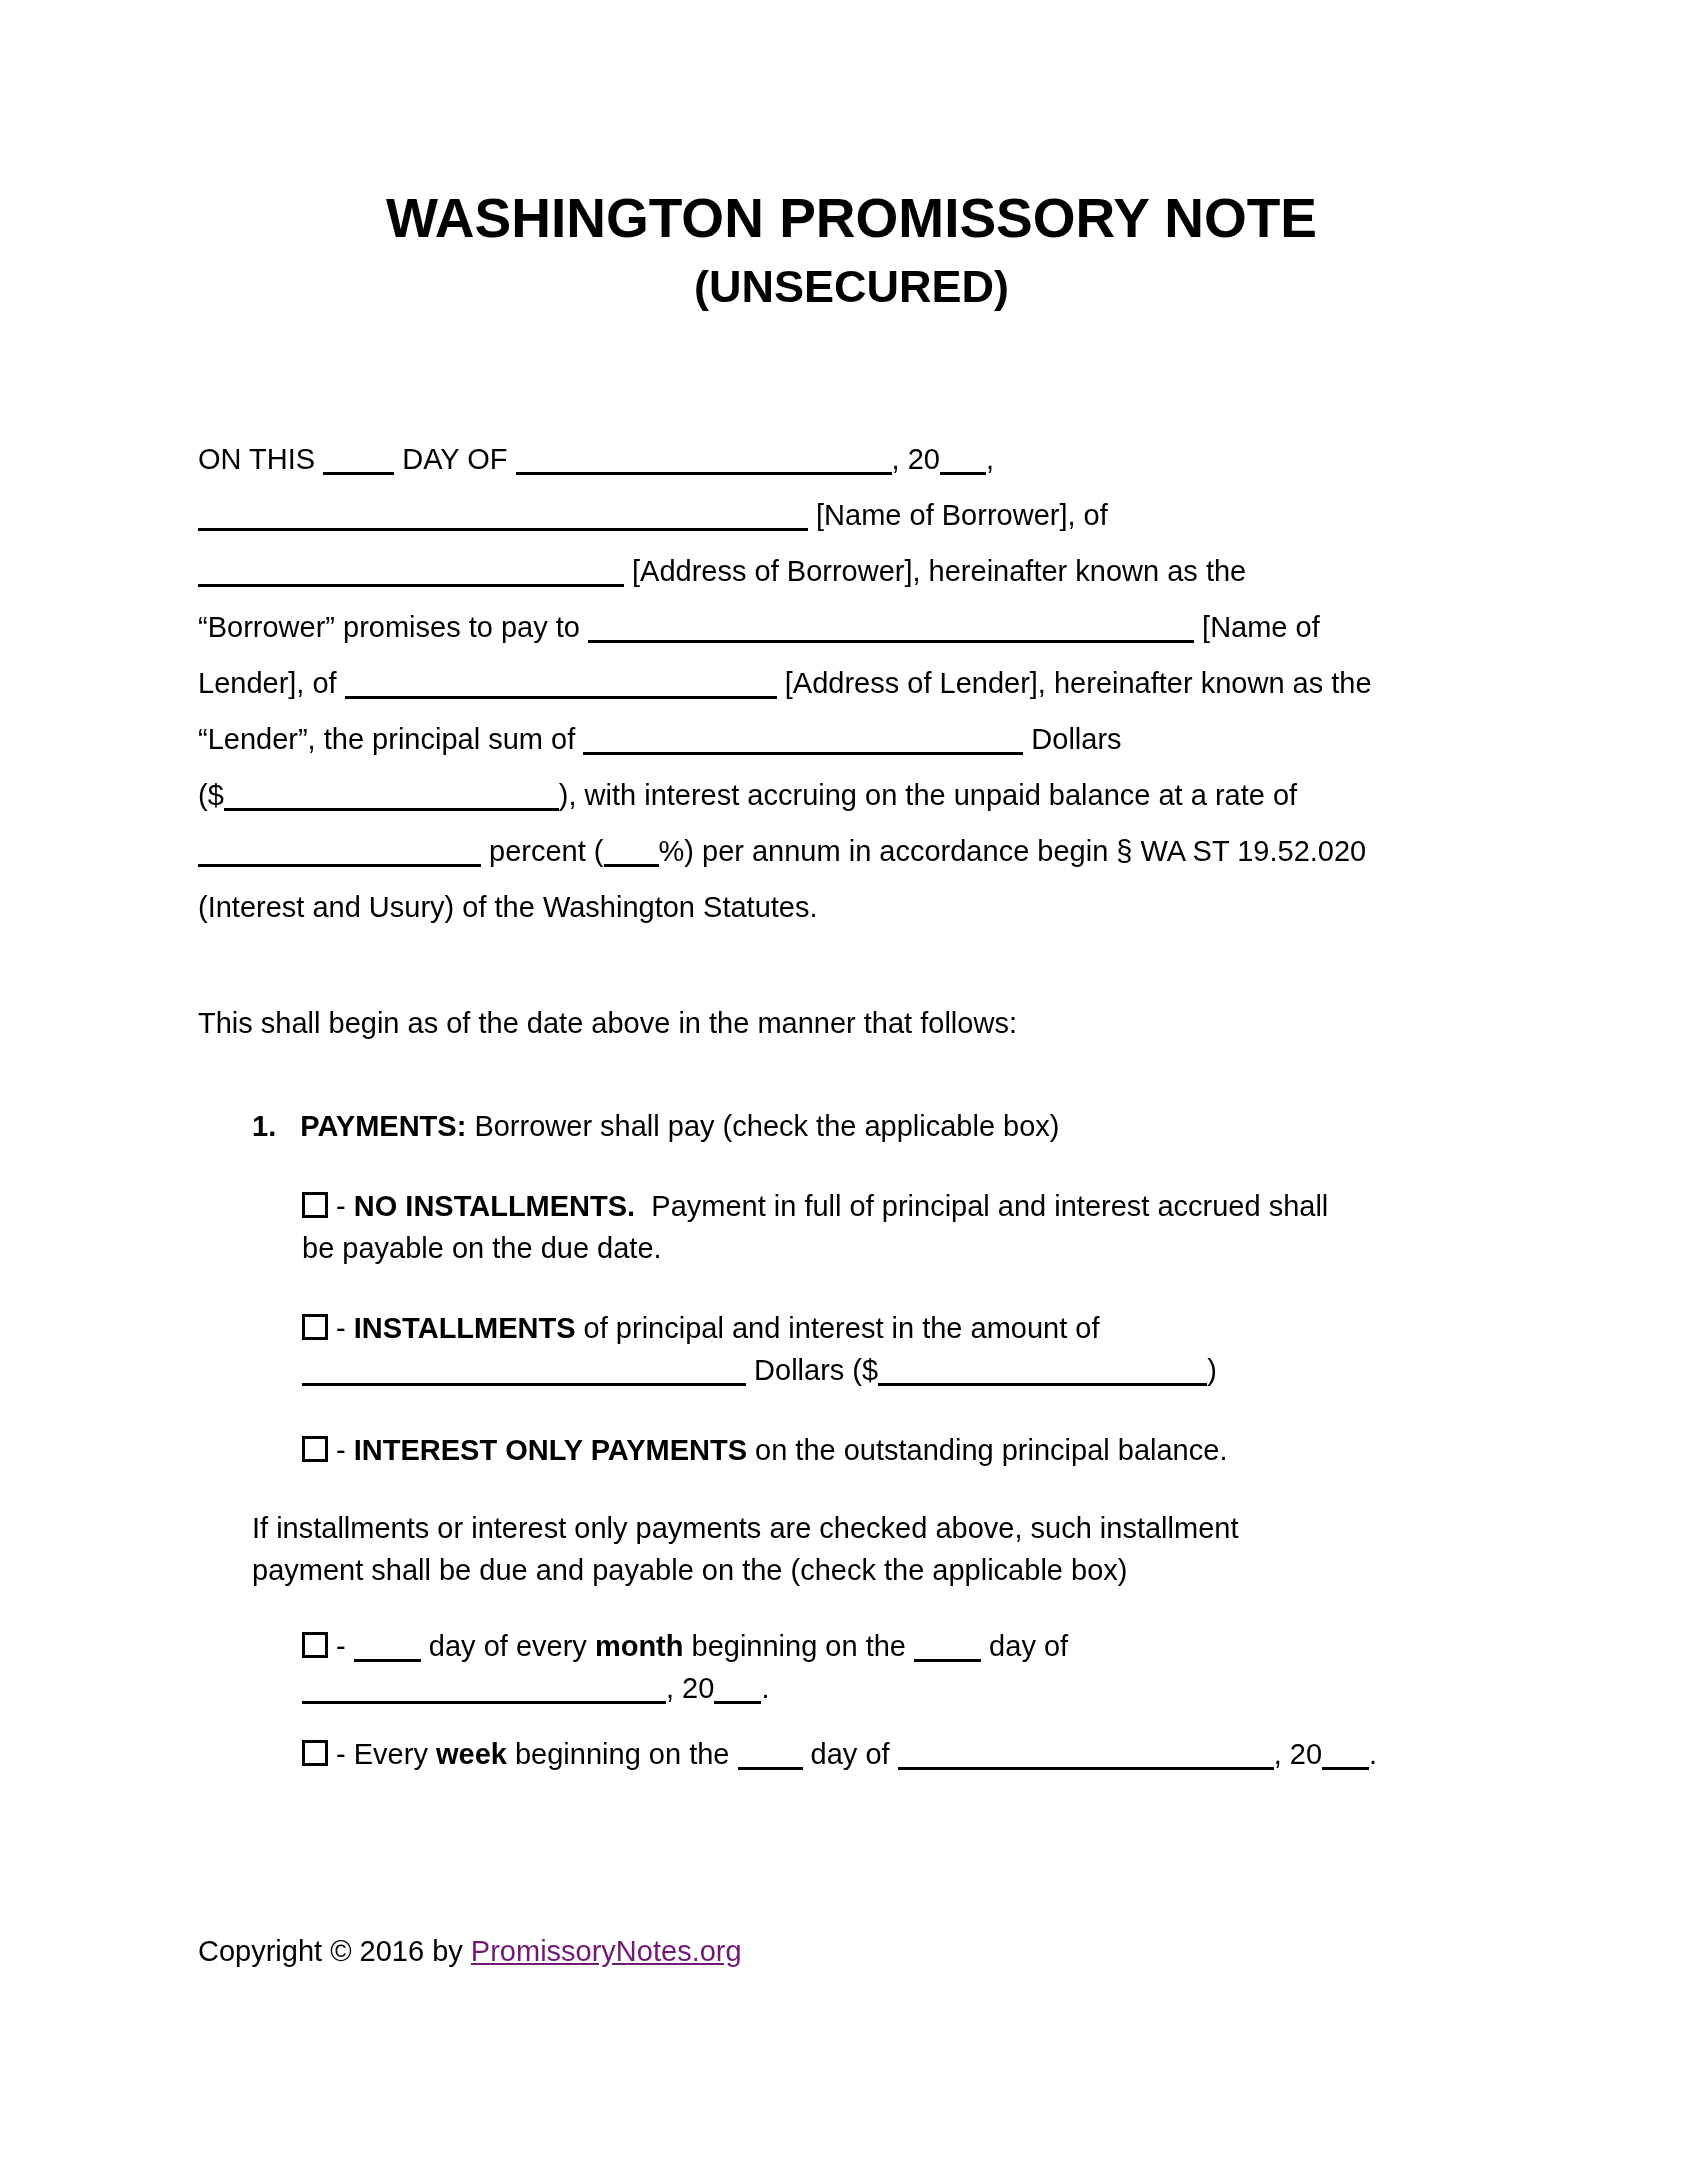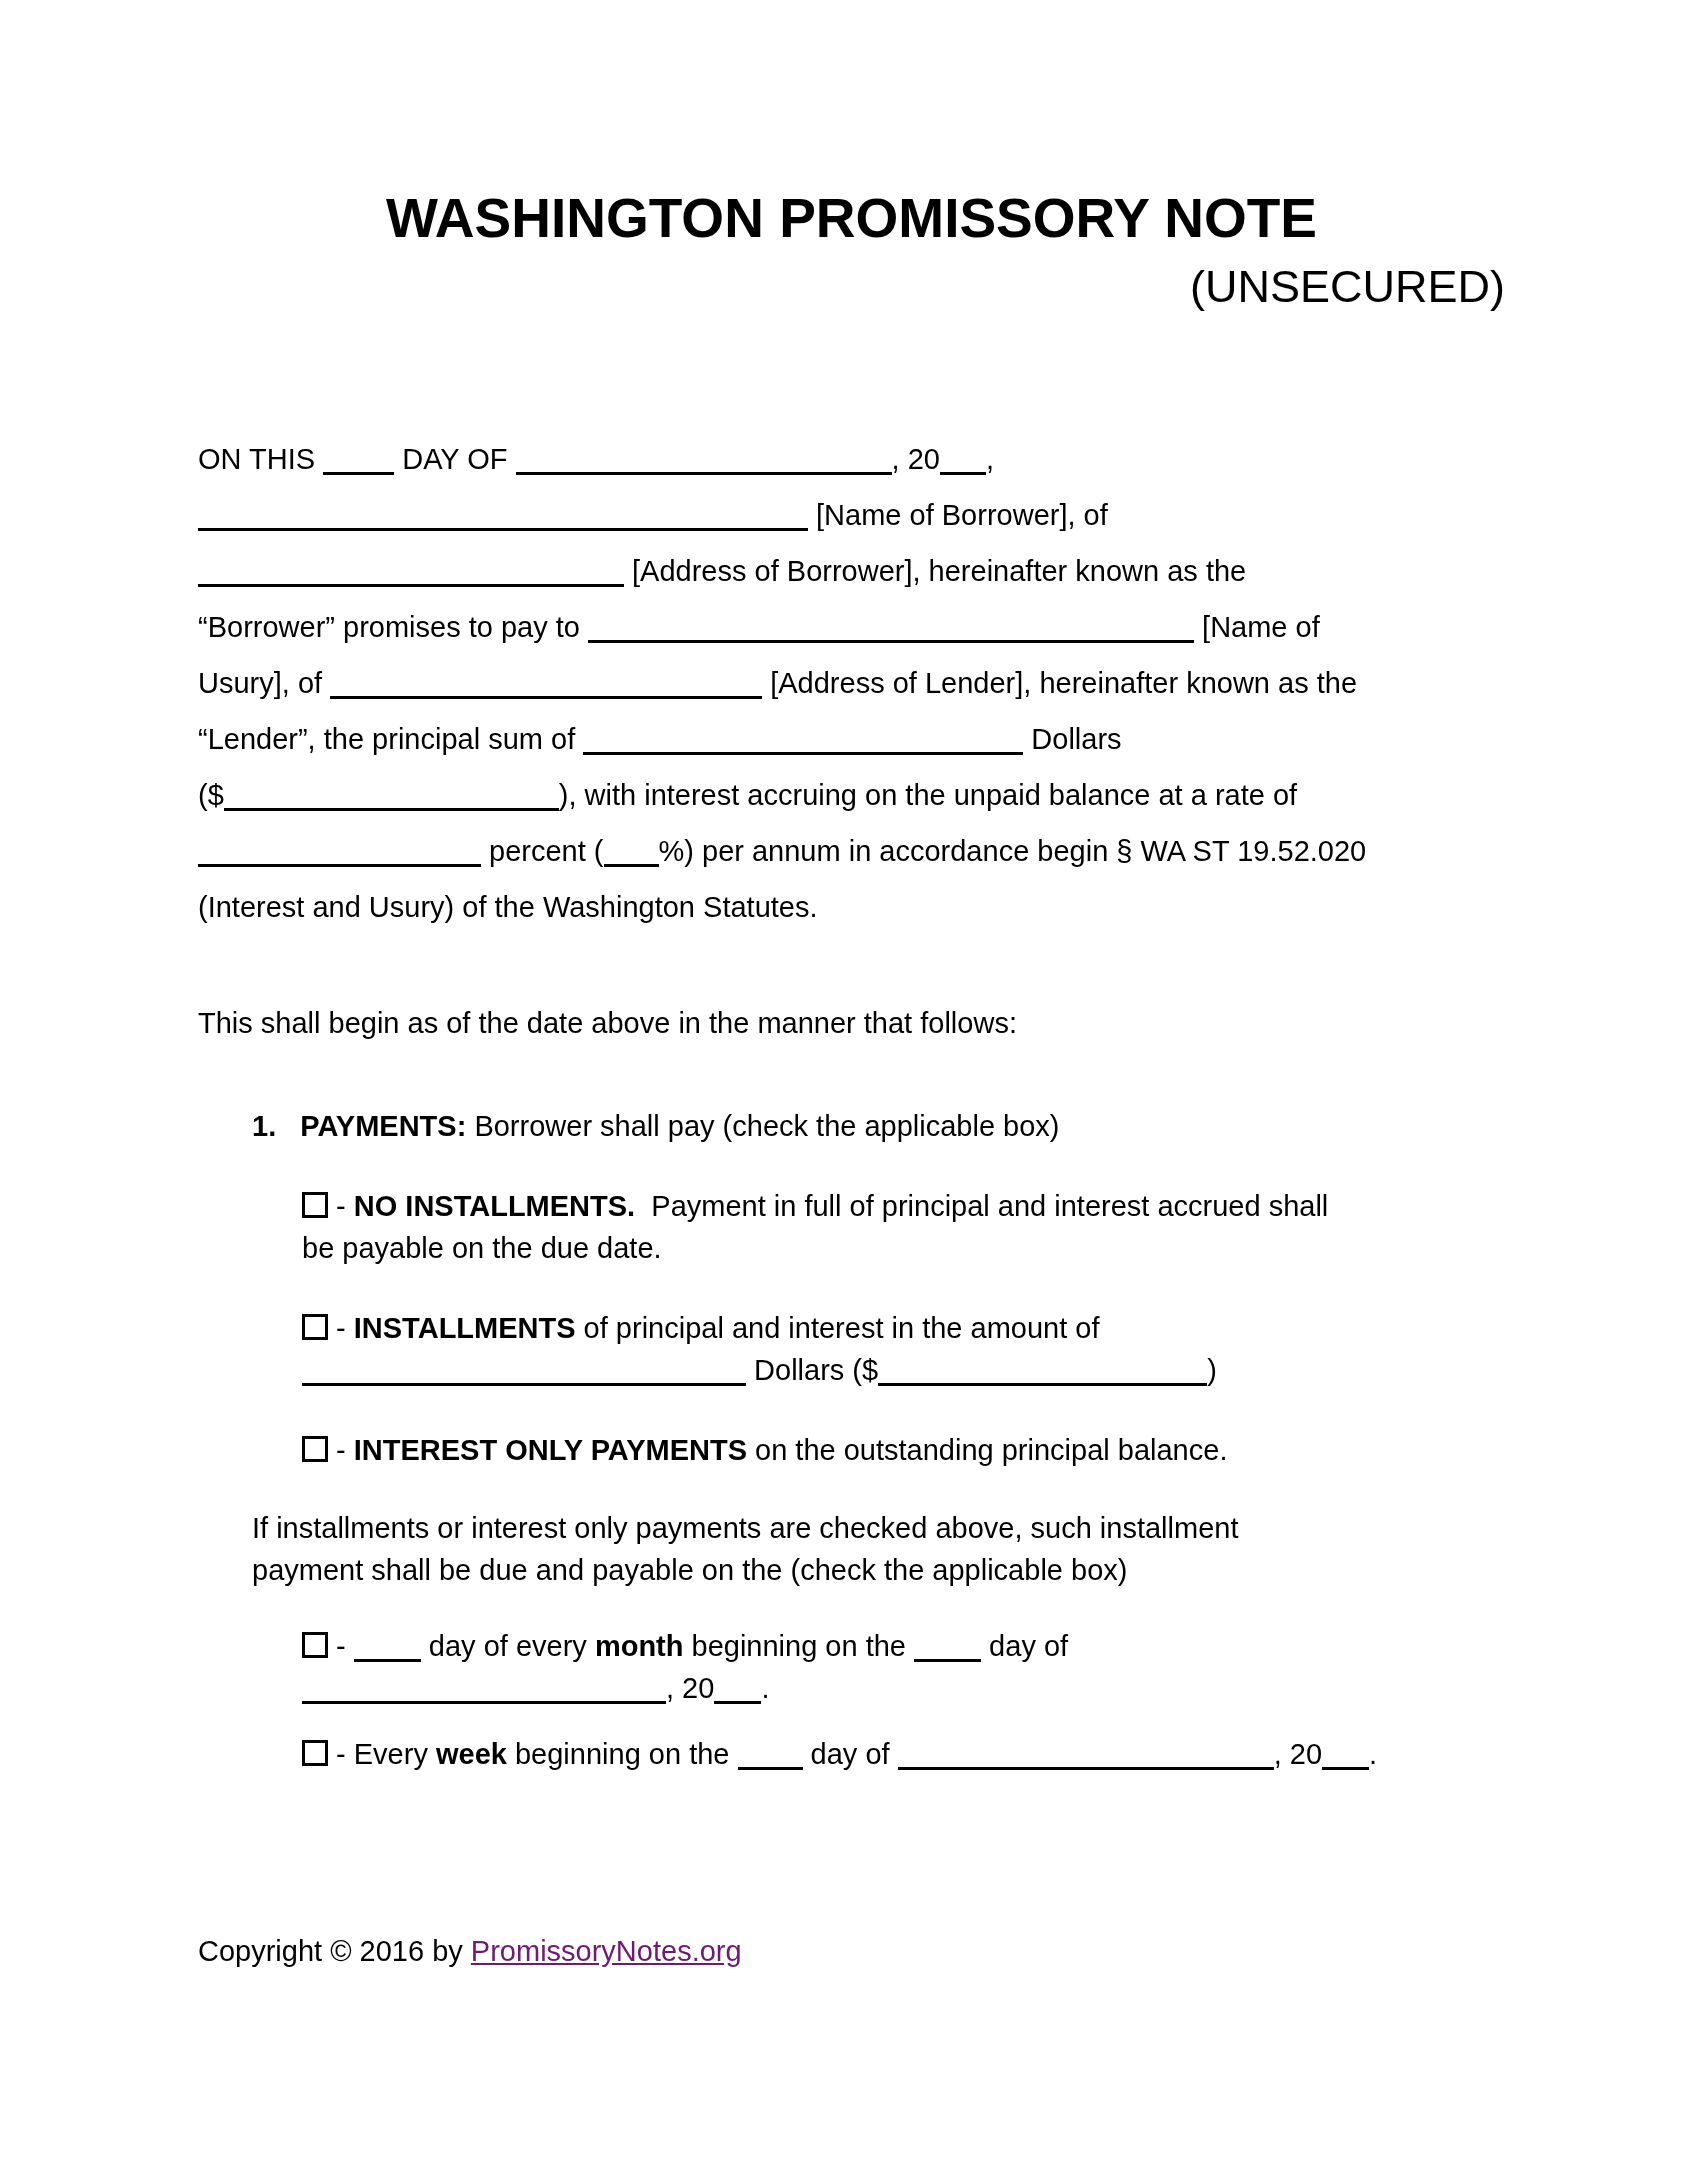--- a/index.html
+++ b/index.html
@@ -12,22 +12,22 @@
     font-family:"Liberation Sans", sans-serif;
     box-sizing:border-box;
     padding:188px 178px 8px 198px;
     overflow:hidden;
   }
   .title{
     font-size:55px;font-weight:bold;
     text-align:center;line-height:61px;
   }
   .subtitle{
-    font-size:45px;font-weight:normal;
-    text-align:right;line-height:51px;margin-top:12px;
+    font-size:45px;font-weight:bold;
+    text-align:center;line-height:51px;margin-top:12px;
   }
   .intro{margin-top:119px;font-size:29px;}
   .intro .rline{line-height:56px;height:56px;white-space:nowrap;}
   .para{font-size:29px;line-height:42px;}
   .this-shall{margin-top:67px;}
   .heading{margin-top:61px;padding-left:54px;font-size:29px;}
   .heading .rline{line-height:42px;}
   .item{margin-left:104px;font-size:29px;}
   .item .rline{line-height:42px;white-space:nowrap;}
   .if-para{margin-top:36px;margin-left:54px;}
@@ -56,21 +56,21 @@
 <div class="page">
 
   <div class="title">WASHINGTON PROMISSORY NOTE</div>
   <div class="subtitle">(UNSECURED)</div>
 
   <div class="intro">
       <div class="rline"><span>ON THIS </span><span class="bl" style="width: 71px;"></span><span> DAY OF </span><span class="bl" style="width: 376px;"></span><span>, 20</span><span class="bl" style="width: 46px;"></span><span>,</span></div>
       <div class="rline"><span class="bl" style="width: 610px;"></span><span> [Name of Borrower], of</span></div>
       <div class="rline"><span class="bl" style="width: 426px;"></span><span> [Address of Borrower], hereinafter known as the</span></div>
       <div class="rline"><span>“Borrower” promises to pay to </span><span class="bl" style="width: 606px;"></span><span> [Name of</span></div>
-      <div class="rline"><span>Usury], of </span><span class="bl" style="width: 432px;"></span><span> [Address of Lender], hereinafter known as the</span></div>
+      <div class="rline"><span>Lender], of </span><span class="bl" style="width: 432px;"></span><span> [Address of Lender], hereinafter known as the</span></div>
       <div class="rline"><span>“Lender”, the principal sum of </span><span class="bl" style="width: 440px;"></span><span> Dollars</span></div>
       <div class="rline"><span>($</span><span class="bl" style="width: 335px;"></span><span>), with interest accruing on the unpaid balance at a rate of</span></div>
       <div class="rline"><span class="bl" style="width: 283px;"></span><span> percent (</span><span class="bl" style="width: 55px;"></span><span>%) per annum in accordance begin § WA ST 19.52.020</span></div>
       <div class="rline"><span>(Interest and Usury) of the Washington Statutes.</span></div>
     </div>
 
   <div class="para this-shall">This shall begin as of the date above in the manner that follows:</div>
 
   <div class="heading">
       <div class="rline"><span class="b">1.</span><span>&nbsp;&nbsp; </span><span class="b">PAYMENTS:</span><span> Borrower shall pay (check the applicable box)</span></div>

